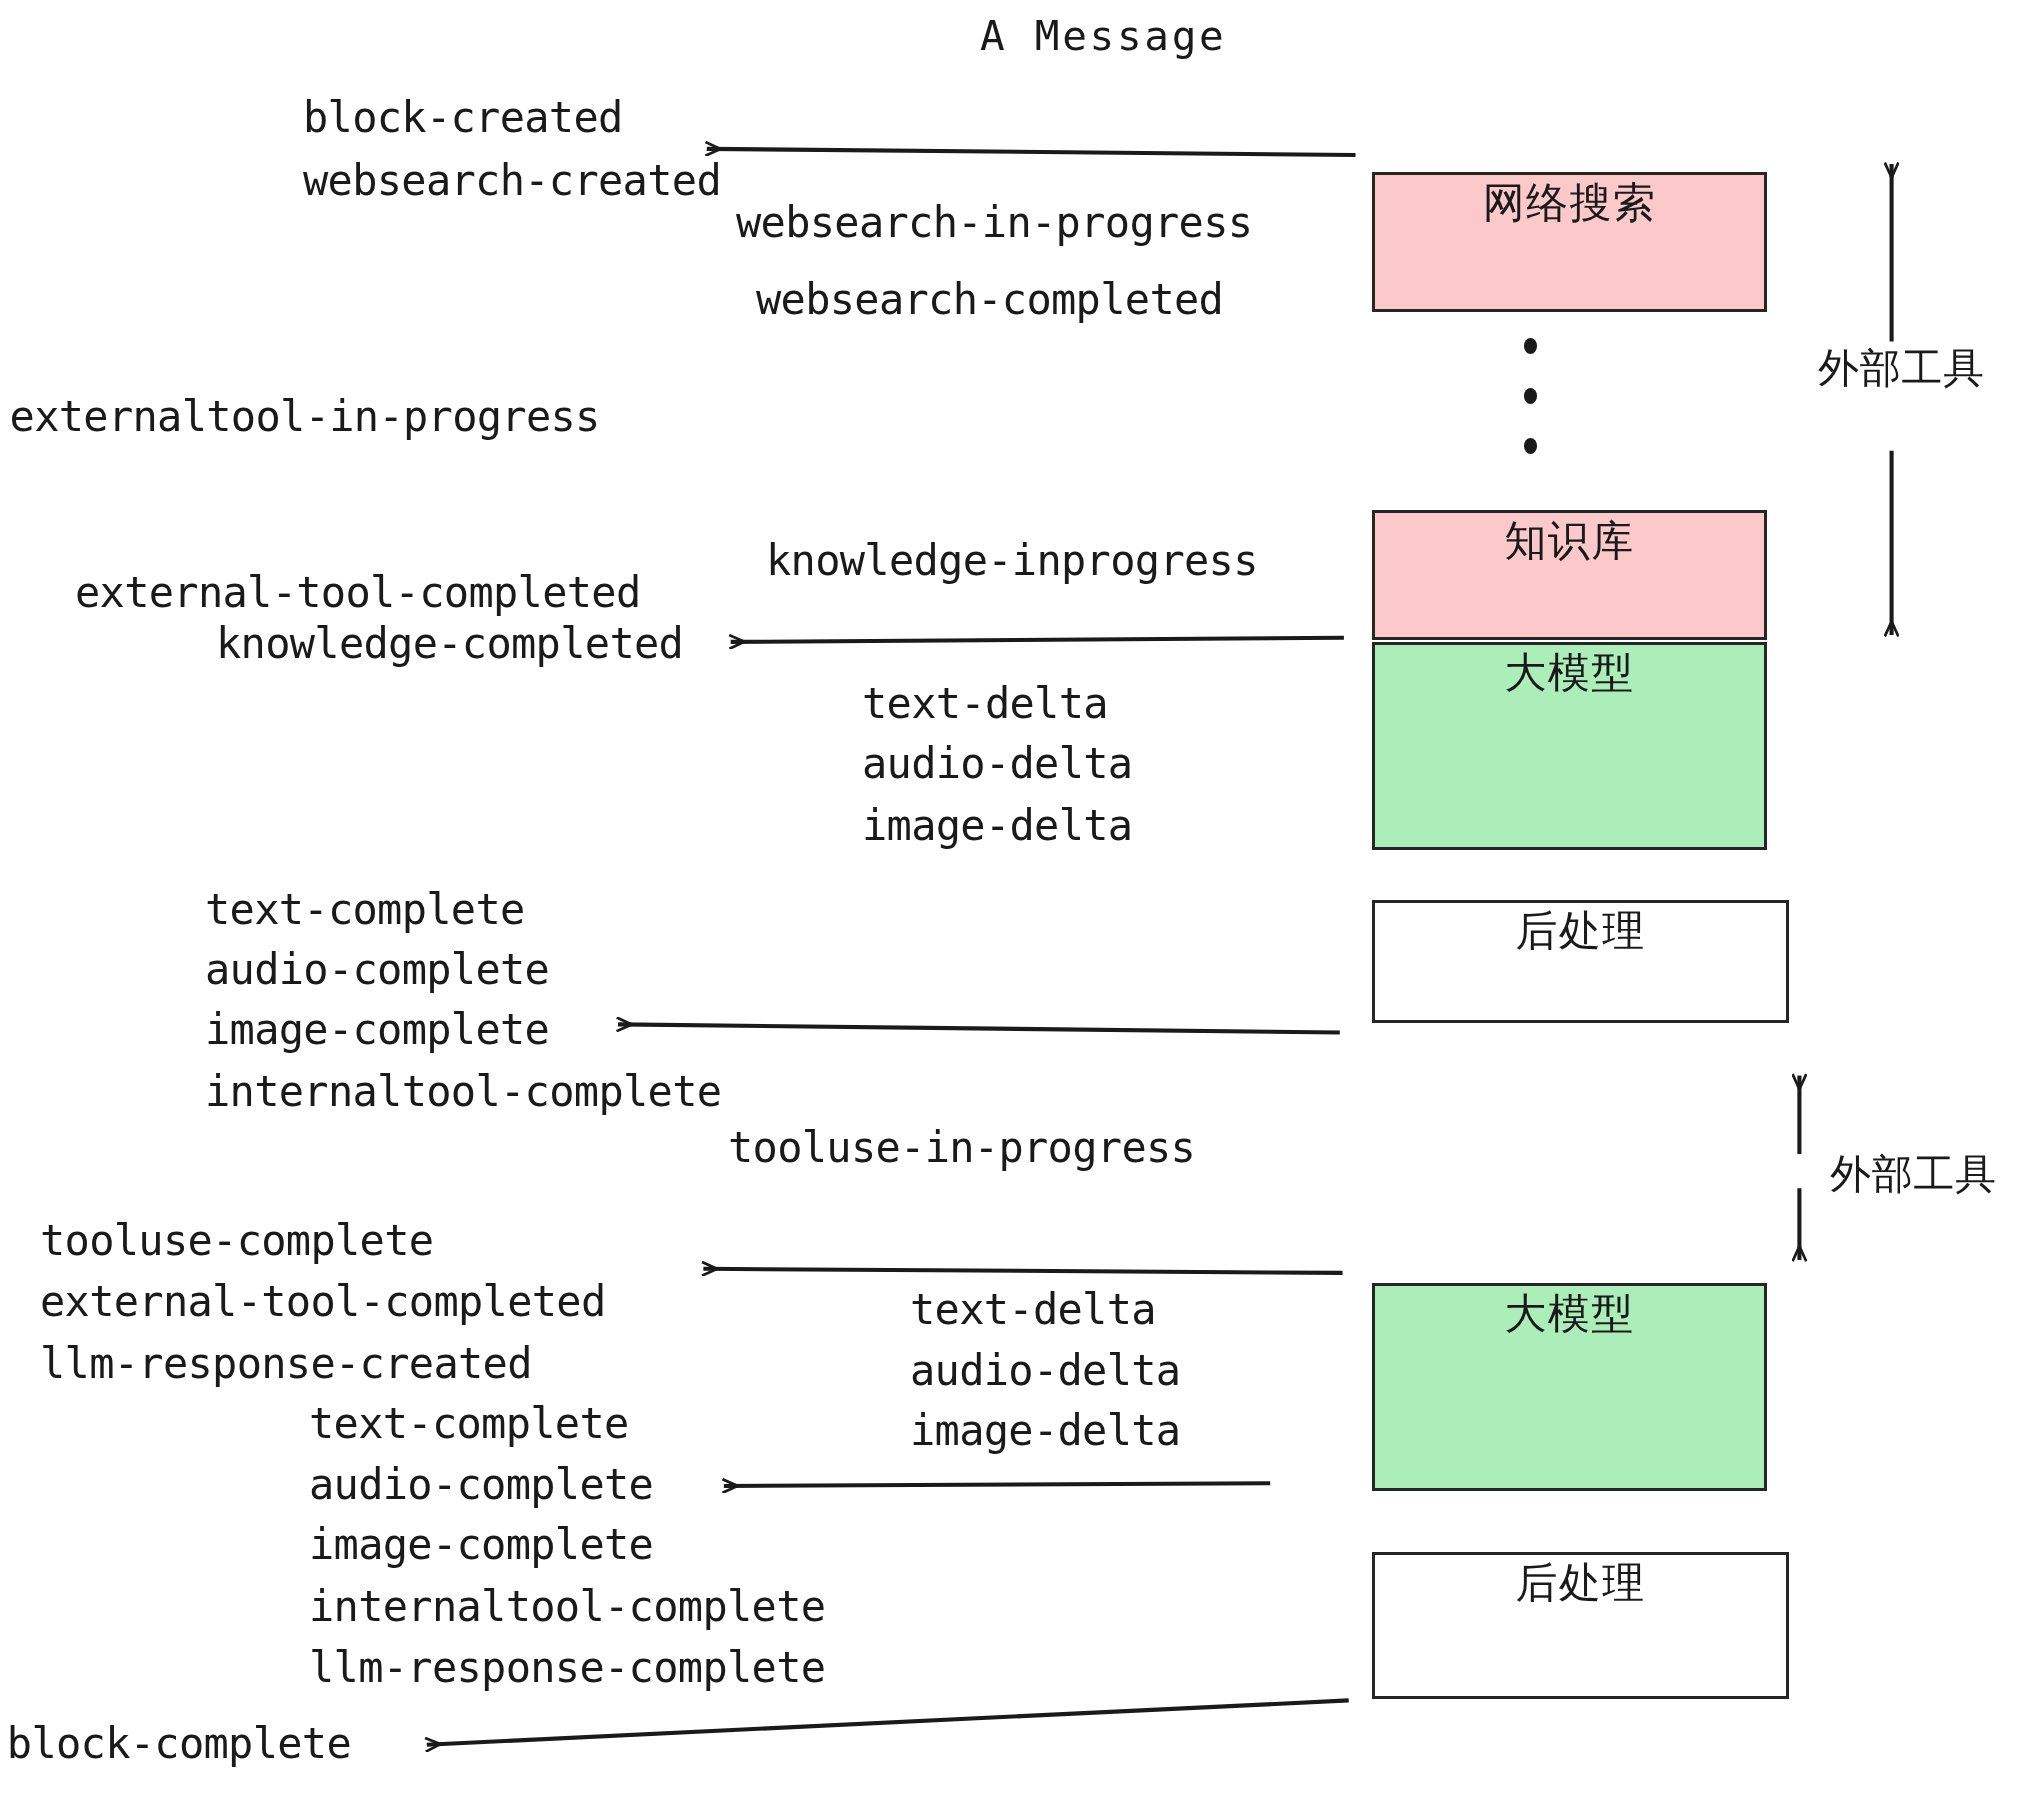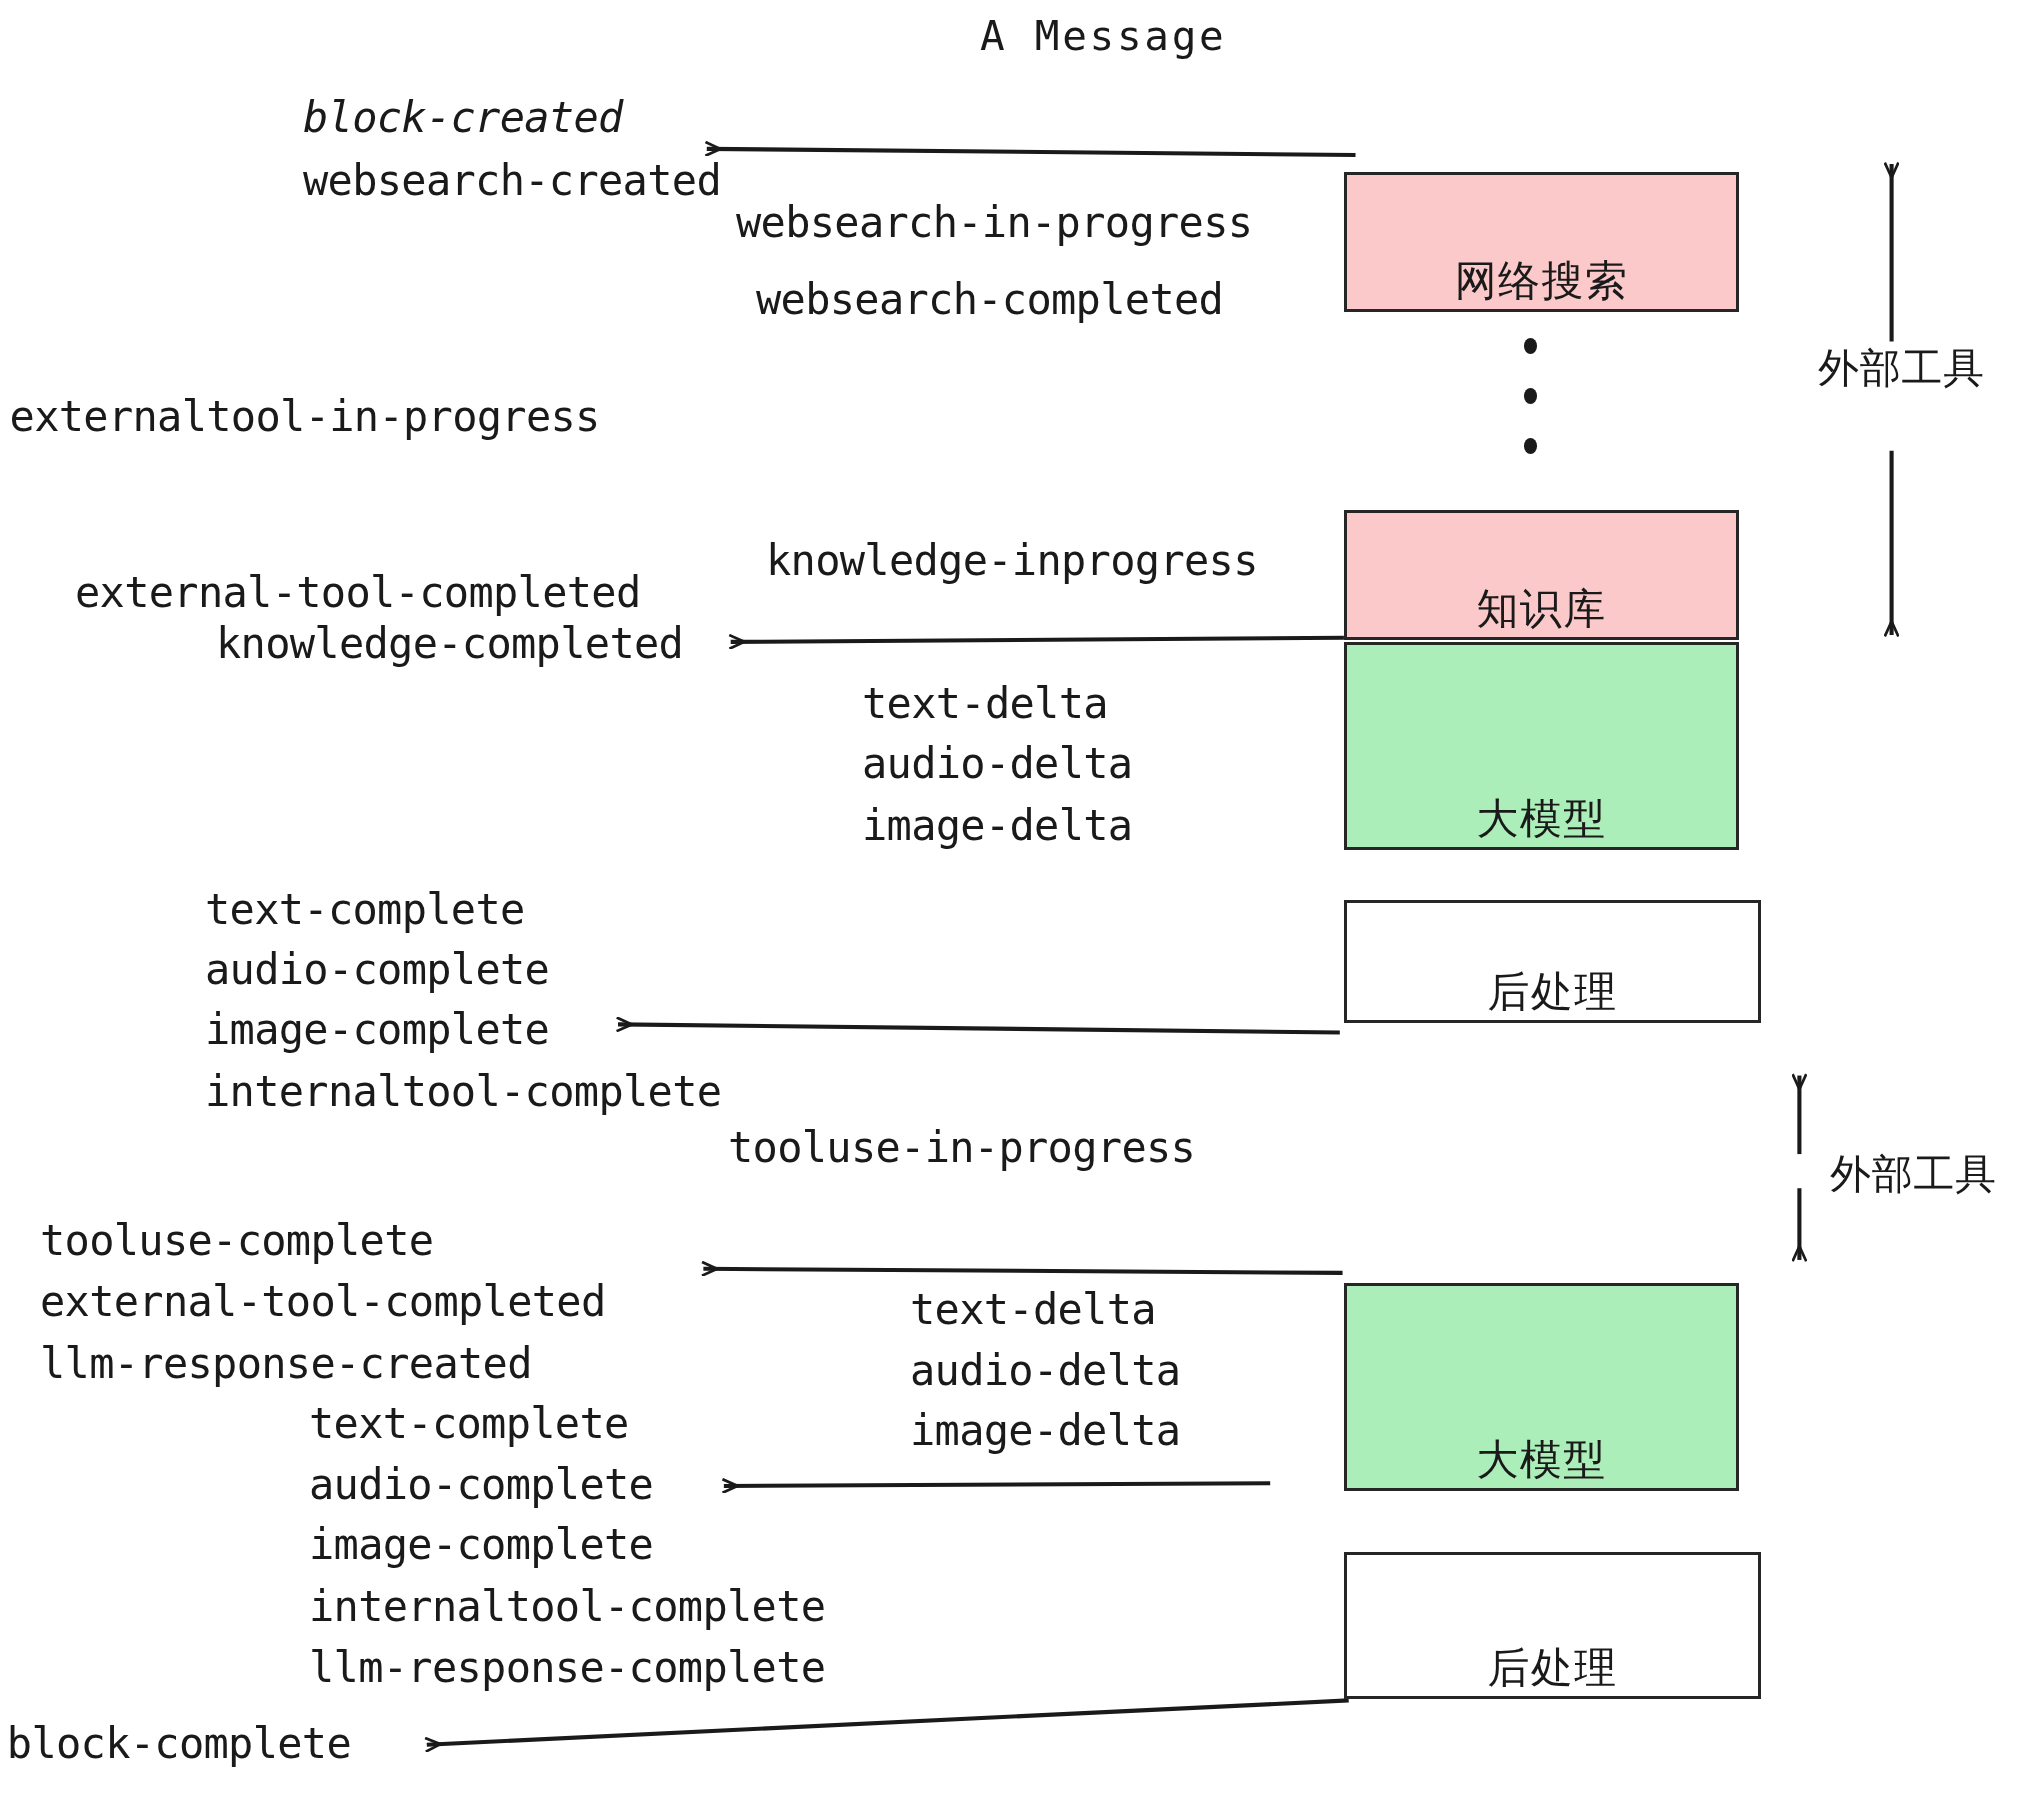--- a/index.html
+++ b/index.html
@@ -33,22 +33,23 @@
     color:#1a1a1a;
     white-space:nowrap;
     font-size:41px;
     letter-spacing:0.7px;
   }
   .nodebox{
     position:absolute;
     box-sizing:border-box;
     border:3.4px solid #262626;
     display:flex;
-    align-items:flex-end;
+    align-items:flex-start;
     justify-content:center;
+    margin-left:28px;
   }
   .nodebox span{
     font-family:"DejaVu Sans", sans-serif;
     font-size:42px;
     color:#1a1a1a;
     letter-spacing:1.4px;
   }
   .nodebox span.latin{
     font-family:"DejaVu Sans", sans-serif;
     font-size:40px;
@@ -99,21 +100,21 @@
 
     <line x1="1975" y1="2490" x2="625" y2="2555" stroke="#1a1a1a" stroke-width="6" marker-end="url(#ah)"></line>
 
     <line x1="2770" y1="500" x2="2770" y2="240" stroke="#1a1a1a" stroke-width="6" marker-end="url(#ah)"></line>
     <line x1="2770" y1="660" x2="2770" y2="930" stroke="#1a1a1a" stroke-width="6" marker-end="url(#ah)"></line>
 
     <line x1="2635" y1="1690" x2="2635" y2="1575" stroke="#1a1a1a" stroke-width="6" marker-end="url(#ah)"></line>
     <line x1="2635" y1="1740" x2="2635" y2="1845" stroke="#1a1a1a" stroke-width="6" marker-end="url(#ah)"></line>
   </svg>
 
-  <div class="mono" style="left:303px;top:97px;font-style:italic;">block-created</div>
+  <div class="mono" style="left:303px;top:97px;">block-created</div>
   <div class="mono" style="left:303px;top:160px;">websearch-created</div>
   <div class="mono" style="left:736px;top:202px;">websearch-in-progress</div>
   <div class="mono" style="left:756px;top:279px;">websearch-completed</div>
   <div class="mono" style="left:9.6px;top:396px;">externaltool-in-progress</div>
 
   <div class="mono" style="left:766px;top:540px;">knowledge-inprogress</div>
   <div class="mono" style="left:75px;top:572px;">external-tool-completed</div>
   <div class="mono" style="left:190px;top:623px;margin-left:26px;">knowledge-completed</div>
 
   <div class="mono" style="left:862px;top:683px;">text-delta</div>

